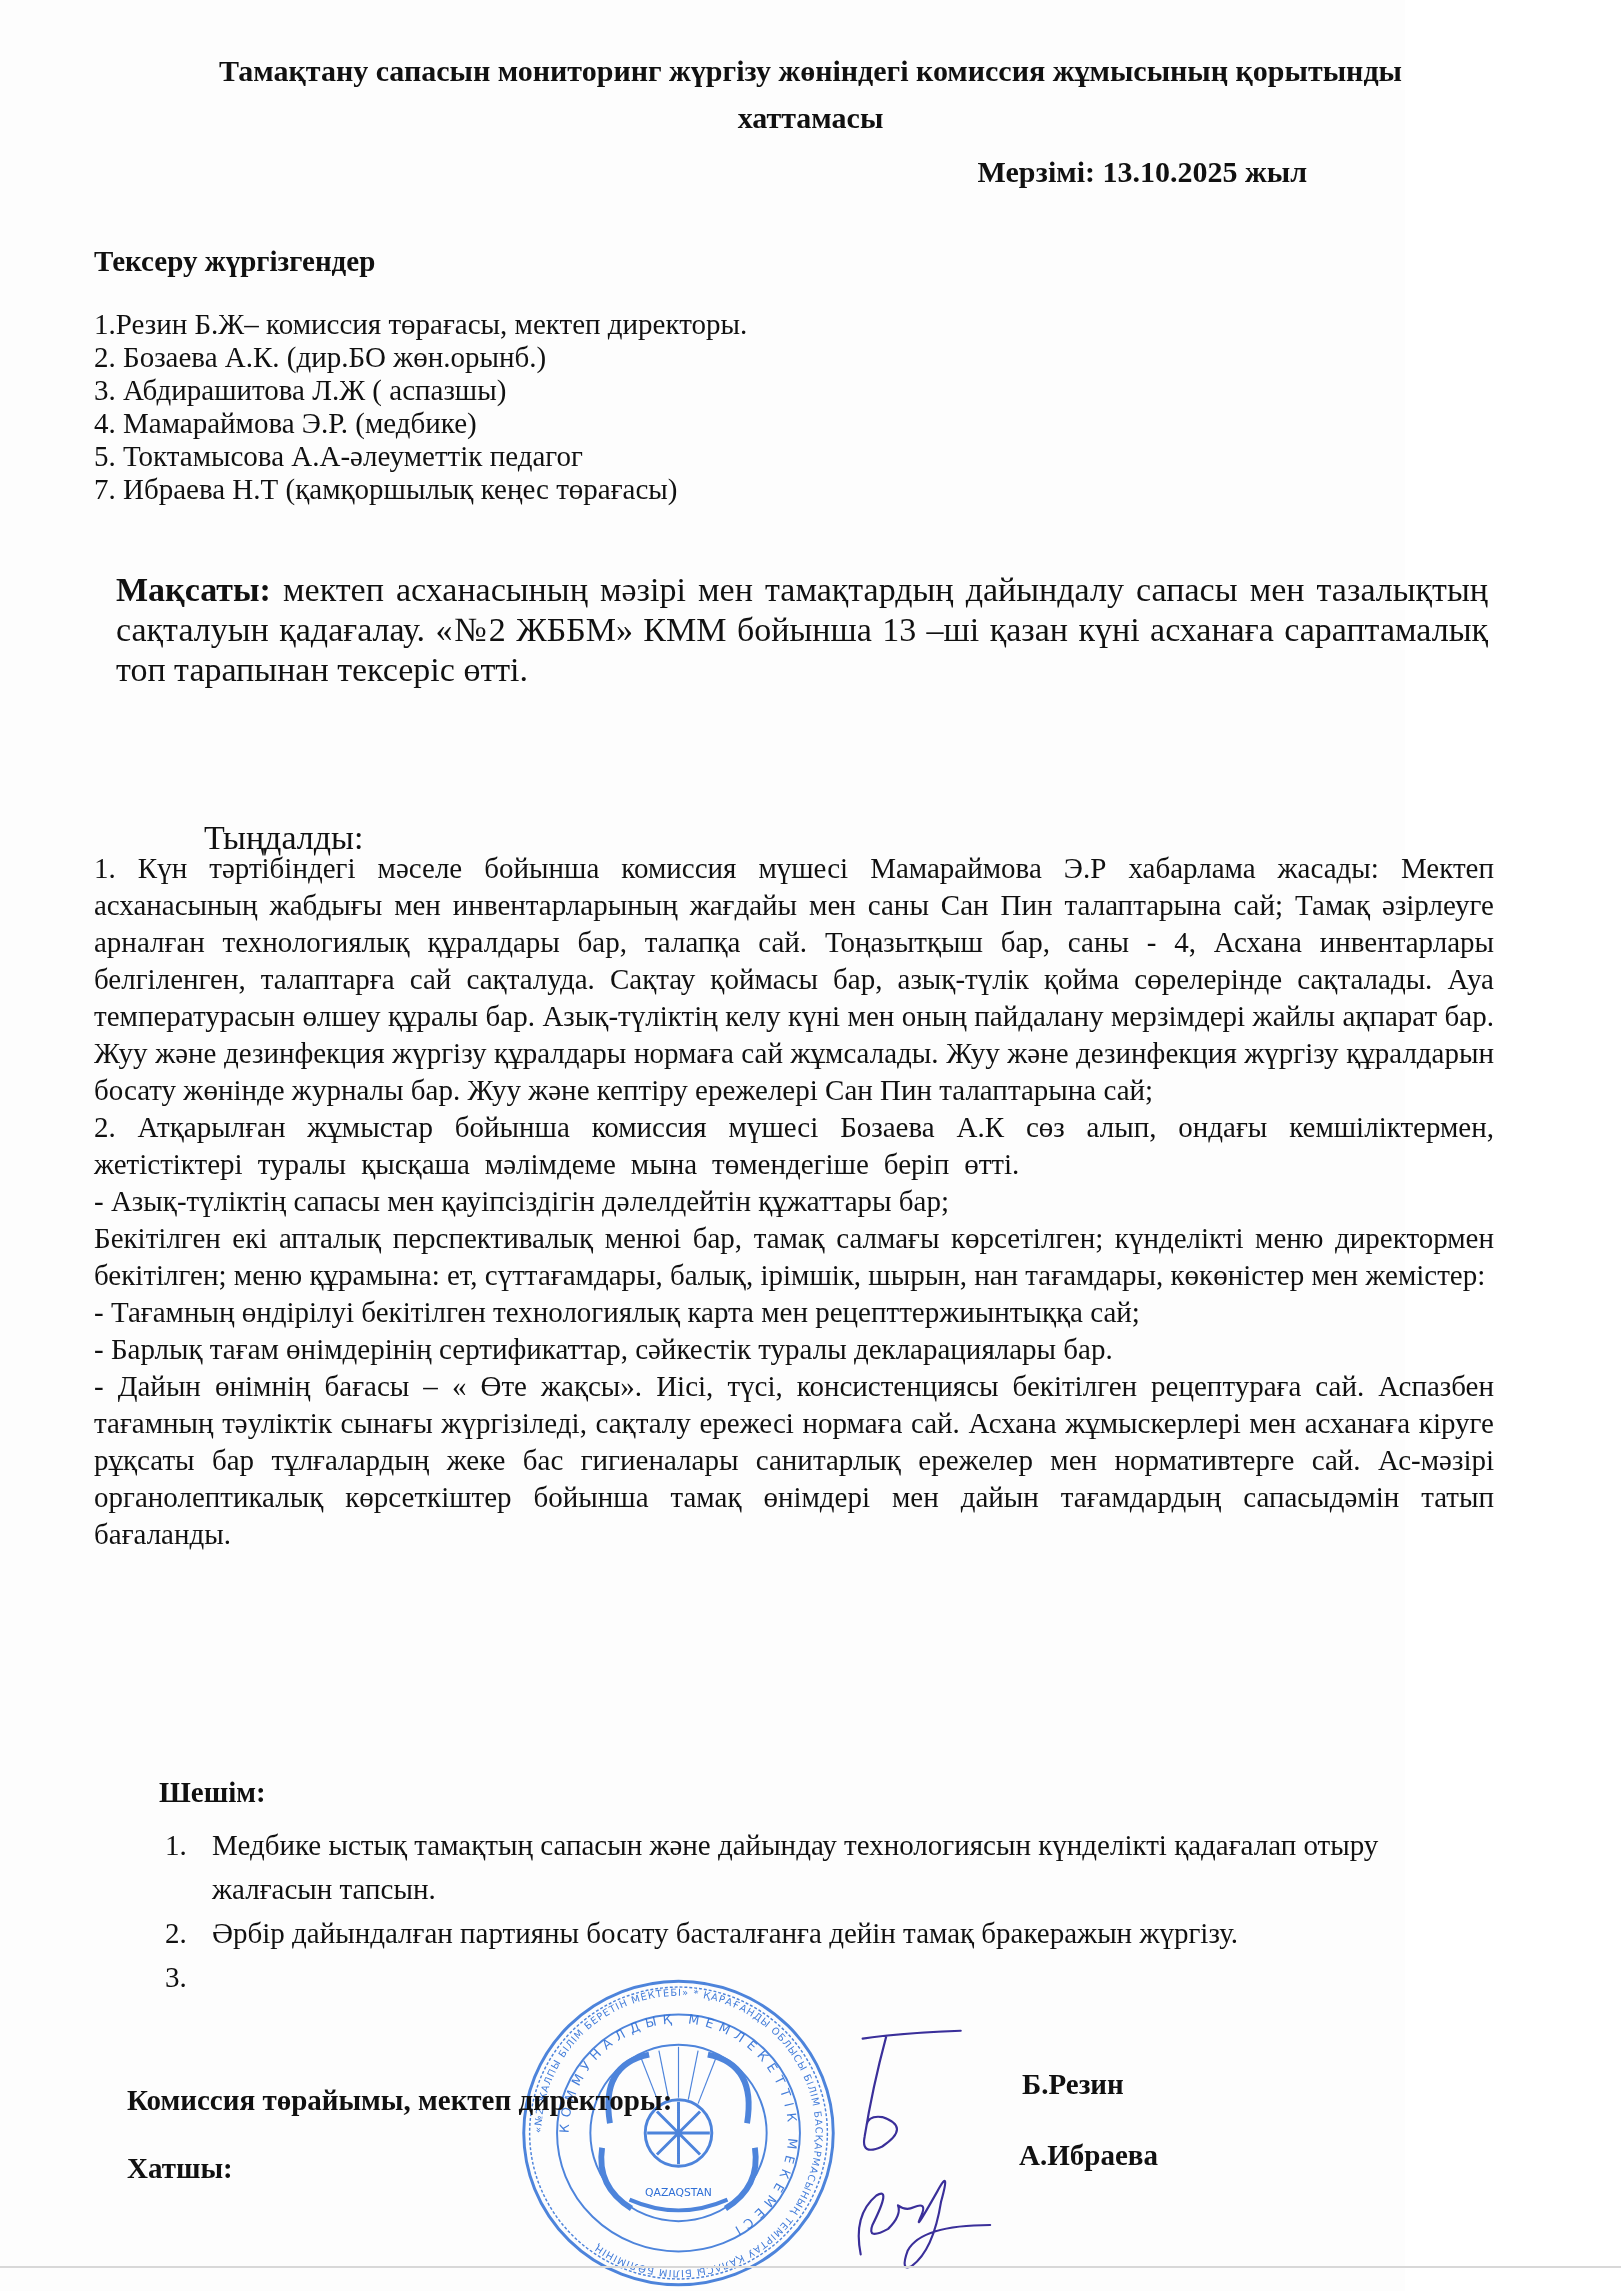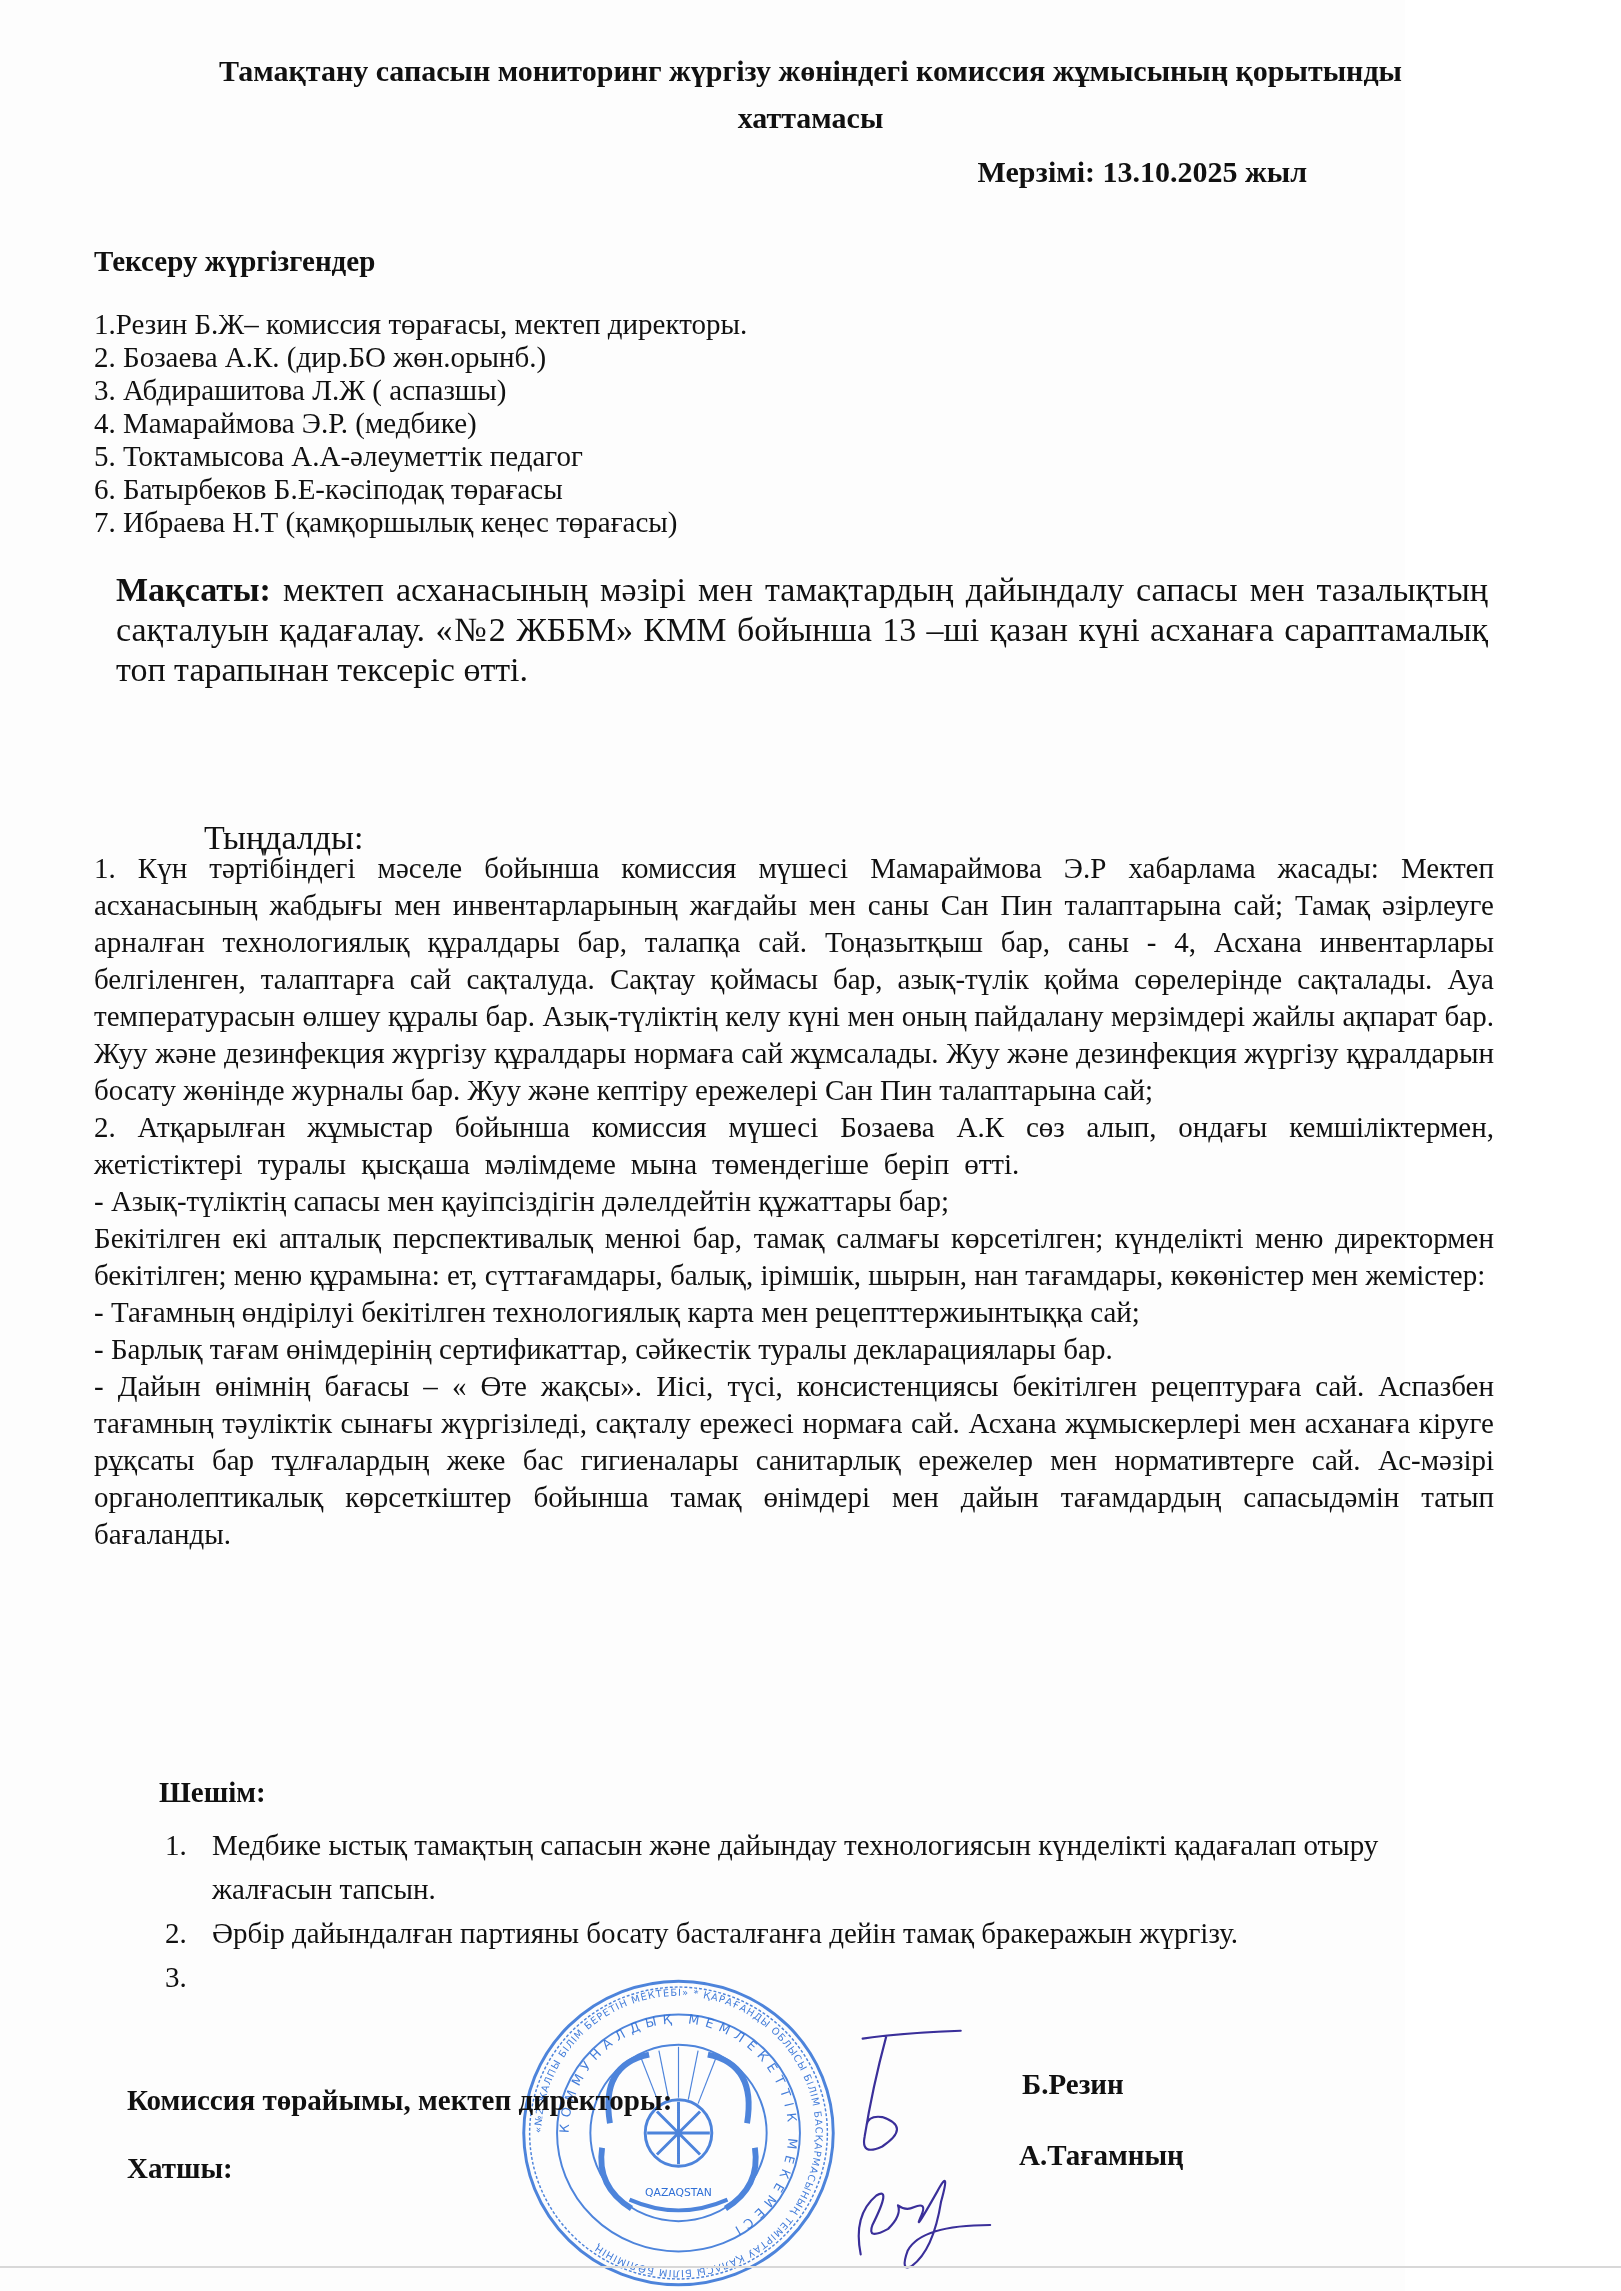--- a/index.html
+++ b/index.html
@@ -56,21 +56,20 @@
   <div class="abs date">Мерзімі: 13.10.2025 жыл</div>
 
   <div class="abs h-inspectors">Тексеру жүргізгендер</div>
 
   <div class="abs member-list">
     <div>1.Резин Б.Ж– комиссия төрағасы, мектеп директоры.</div>
     <div>2. Бозаева  А.К. (дир.БО жөн.орынб.)</div>
     <div>3. Абдирашитова Л.Ж ( аспазшы)</div>
     <div>4. Мамараймова Э.Р. (медбике)</div>
     <div>5. Токтамысова А.А-әлеуметтік педагог</div>
-    <div>6. Батырбеков Б.Е-кәсіподақ төрағасы</div>
     <div>7. Ибраева Н.Т (қамқоршылық кеңес төрағасы)</div>
   </div>
 
   <div class="abs purpose">
     <span class="bold">Мақсаты:</span>
     <span>мектеп асханасының мәзірі мен тамақтардың дайындалу сапасы мен тазалықтың сақталуын қадағалау.  «№2 ЖББМ» КММ бойынша  13 –ші қазан күні асханаға  сараптамалық топ тарапынан  тексеріс өтті.</span>
   </div>
 
 
   <div class="abs heard">Тыңдалды:</div>
@@ -137,17 +136,17 @@
     <g fill="none" stroke="#3a2f9a" stroke-width="2.2" stroke-linecap="round" stroke-linejoin="round">
       <path d="M20,20 Q60,14 120,12 M44,18 Q30,70 22,120 Q18,140 40,130 Q70,110 40,100 Q26,98 24,108"></path>
       <path d="M18,240 Q10,200 34,180 Q50,170 30,210 Q24,226 46,214 Q60,200 56,190 Q64,196 72,192 Q86,186 80,200 Q70,222 96,176 Q110,150 100,186 Q92,236 70,252 Q58,258 66,236 Q80,210 150,210"></path>
     </g>
   </svg>
 
   <div class="abs sig-label" style="left:127px; top:2084px;">Комиссия төрайымы, мектеп директоры:</div>
   <div class="abs sig-name" style="left:1022px; top:2068px;">Б.Резин</div>
 
   <div class="abs sig-label" style="left:127px; top:2152px;">Хатшы:</div>
-  <div class="abs sig-name" style="left:1019px; top:2139px;">А.Тағамның</div>
+  <div class="abs sig-name" style="left:1019px; top:2139px;">А.Ибраева</div>
 
   <div class="abs bottom-line"></div>
 </div>
 
 
 </body></html>

